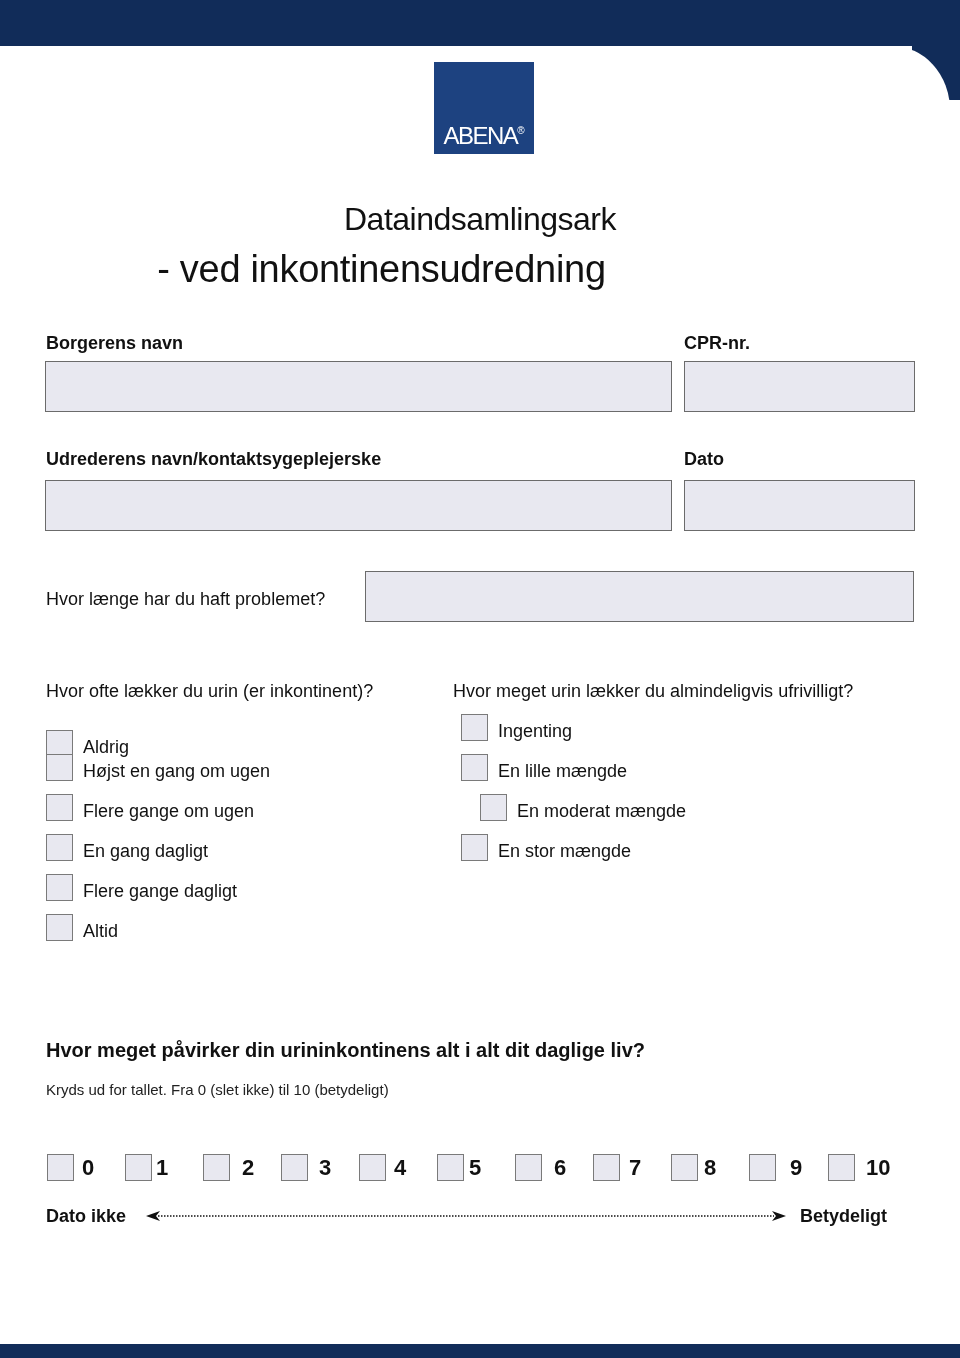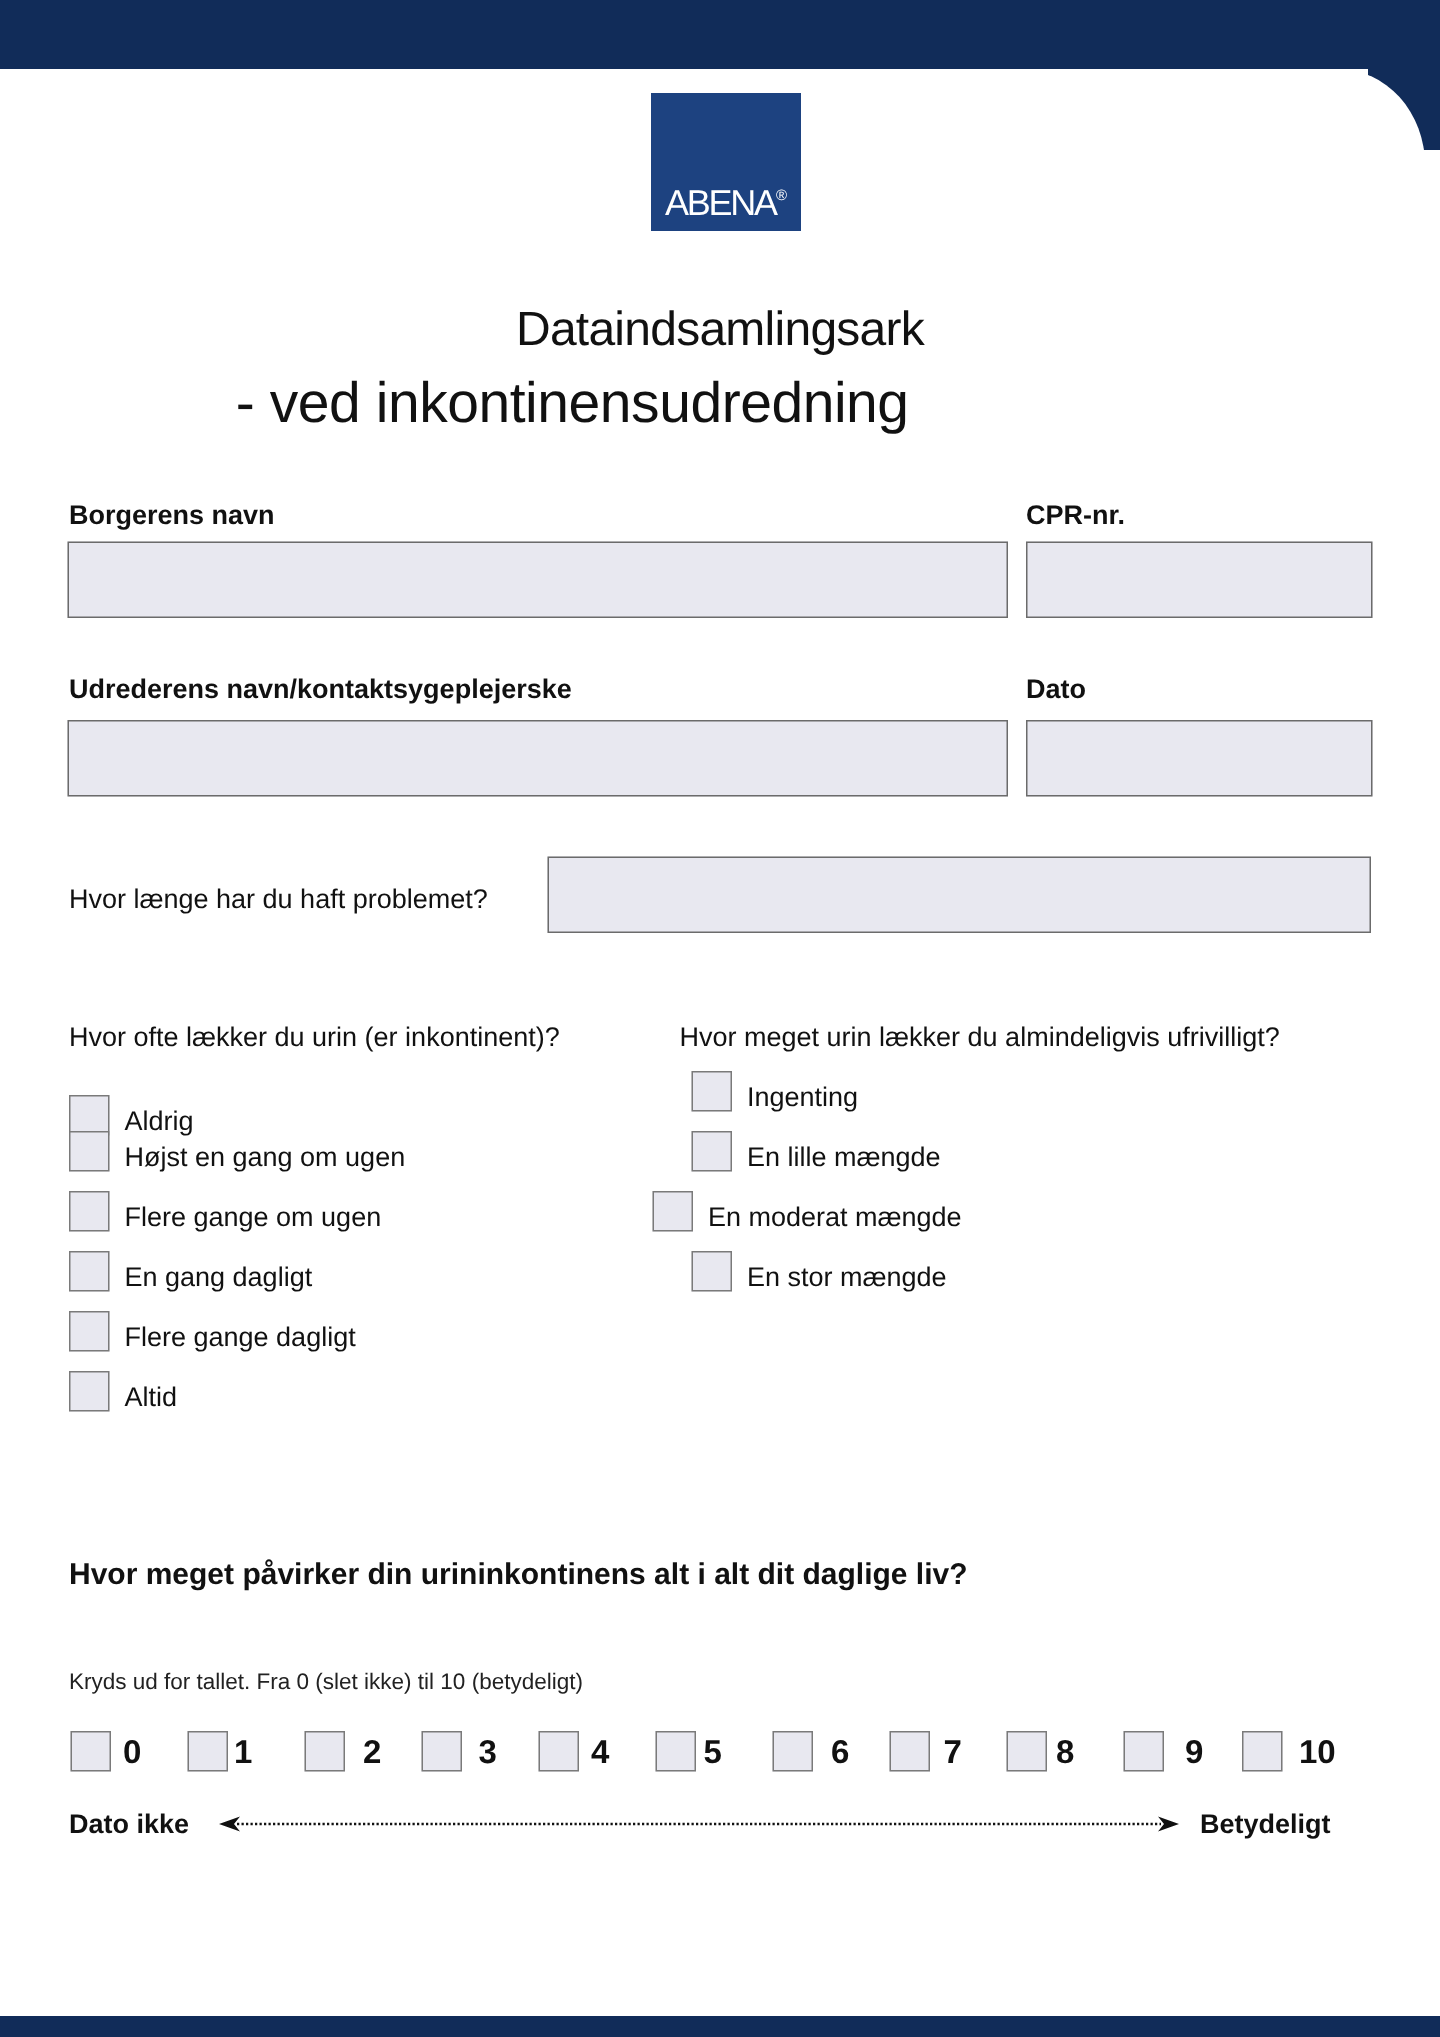--- a/index.html
+++ b/index.html
@@ -21,21 +21,21 @@
     .label-bold { position: absolute; font-size: 18px; font-weight: 700; line-height: 22px; color: #111; }
     .field { position: absolute; background: #e8e8f0; border: 1.5px solid #6b6b6b; }
 
     .question { position: absolute; font-size: 18px; line-height: 22px; color: #111; }
 
     .opt { position: absolute; display: flex; align-items: center; height: 28px; }
     .cb { width: 27px; height: 27px; background: #e8e8f0; border: 1.5px solid #7a7a7a; flex: none; }
     .opt-label { margin-left: 10px; font-size: 18px; line-height: 22px; color: #111; margin-top: 8px; }
 
     .impact-q { position: absolute; left: 46px; top: 1038px; font-size: 20px; font-weight: 700; line-height: 24px; color: #111; }
-    .impact-hint { position: absolute; left: 46px; top: 1081px; font-size: 15px; line-height: 18px; color: #222; margin-top: 32px; }
+    .impact-hint { position: absolute; left: 46px; top: 1081px; font-size: 15px; line-height: 18px; color: #222; }
 
     .scale-item { position: absolute; top: 1153px; display: flex; align-items: center; height: 28px; }
     .scale-item .cb { width: 27px; height: 27px; }
     .scale-num { margin-left: 8px; font-size: 22px; font-weight: 700; line-height: 26px; color: #111; margin-top: 2px; }
 
     .scale-left { position: absolute; left: 46px; top: 1205px; font-size: 18px; font-weight: 700; line-height: 22px; }
     .scale-right { position: absolute; left: 800px; top: 1205px; font-size: 18px; font-weight: 700; line-height: 22px; }
     .arrow-line { position: absolute; left: 146px; top: 1209px; width: 640px; height: 14px; }
   </style>
 </head>
@@ -95,21 +95,21 @@
 
 <div class="question" style="left:453px; top:680px;">Hvor meget urin lækker du almindeligvis ufrivilligt?</div>
 <div class="opt" style="left:461px; top:713px;">
   <div class="cb"></div>
   <span class="opt-label">Ingenting</span>
 </div>
 <div class="opt" style="left:461px; top:753px;">
   <div class="cb"></div>
   <span class="opt-label">En lille mængde</span>
 </div>
-<div class="opt" style="left:435px; top:793px;text-align:center;">
+<div class="opt" style="left:480px; top:793px;text-align:center;">
   <div class="cb"></div>
   <span class="opt-label">En moderat mængde</span>
 </div>
 <div class="opt" style="left:461px; top:833px;">
   <div class="cb"></div>
   <span class="opt-label">En stor mængde</span>
 </div>
 
 <div class="impact-q">Hvor meget påvirker din urininkontinens alt i alt dit daglige liv?</div>
 <div class="impact-hint">Kryds ud for tallet. Fra 0 (slet ikke) til 10 (betydeligt)</div>

